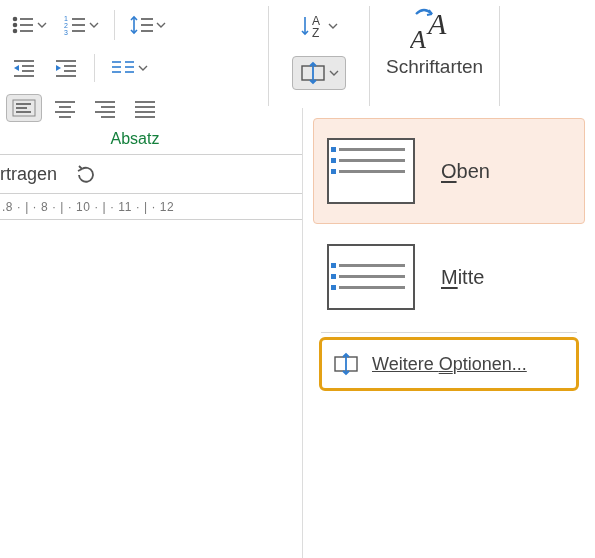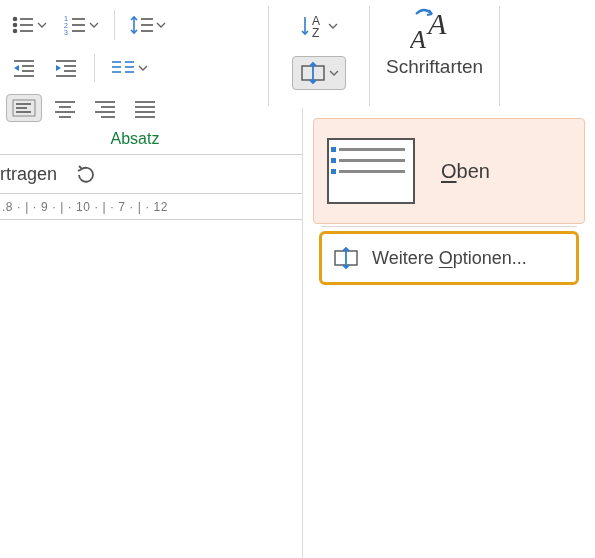--- a/index.html
+++ b/index.html
@@ -136,20 +136,21 @@
     margin: 2px 8px;
   }
   .dd-more {
     display:flex; align-items:center; gap:12px;
     padding: 12px 10px;
     margin: 4px 6px 0 6px;
     border: 3px solid #e4a115;
     border-radius: 6px;
     font-size: 18px;
     color:#444;
+    text-decoration:underline;
   }
   .u { text-decoration: underline; text-underline-offset: 3px; }
   .txt { font-size: 20px; color:#3d3d3d; }
 
 </style>
 </head>
 <body>
 
 <div class="ribbon">
   <div style="display:flex; align-items:flex-start;">
@@ -365,36 +366,46 @@
   </span>
   <span class="qat-item">
     <svg width="22" height="22">
         <path d="M4 12 A7 7 0 1 0 7 6" stroke="#555" stroke-width="1.8" fill="none"></path>
         <path d="M7 6 L4 3 M7 6 L3 8" stroke="#555" stroke-width="1.8" fill="none"></path>
       </svg>
   </span>
 </div>
 
 <div class="ruler">
-  <span>.8 · | · 9 · | · 10 · | · 7 · | · 12</span>
+  <span>.8 · | · 8 · | · 10 · | · 11 · | · 12</span>
 </div>
 
 <div class="dropdown">
 
   <div class="dd-opt sel">
     <div class="dd-thumb">
       <div class="dd-lines top">
           <div class="dd-line"></div>
           <div class="dd-line"></div>
           <div class="dd-line"></div>
         </div>
     </div>
     <span class="txt"><span class="u">O</span>ben</span>
   </div>
 
+  <div class="dd-opt">
+    <div class="dd-thumb">
+      <div class="dd-lines mid">
+          <div class="dd-line"></div>
+          <div class="dd-line"></div>
+          <div class="dd-line"></div>
+        </div>
+    </div>
+    <span class="txt"><span class="u">M</span>itte</span>
+  </div>
 
 
   <div class="dd-sep"></div>
 
   <div class="dd-more">
     <svg width="28" height="24">
         <rect x="3" y="5" width="22" height="14" fill="none" stroke="#555" stroke-width="1.4"></rect>
         <g stroke="#2f7dd1" stroke-width="1.8" fill="none">
           <path d="M14 2 L14 22"></path>
           <path d="M11 5 L14 2 L17 5"></path>

